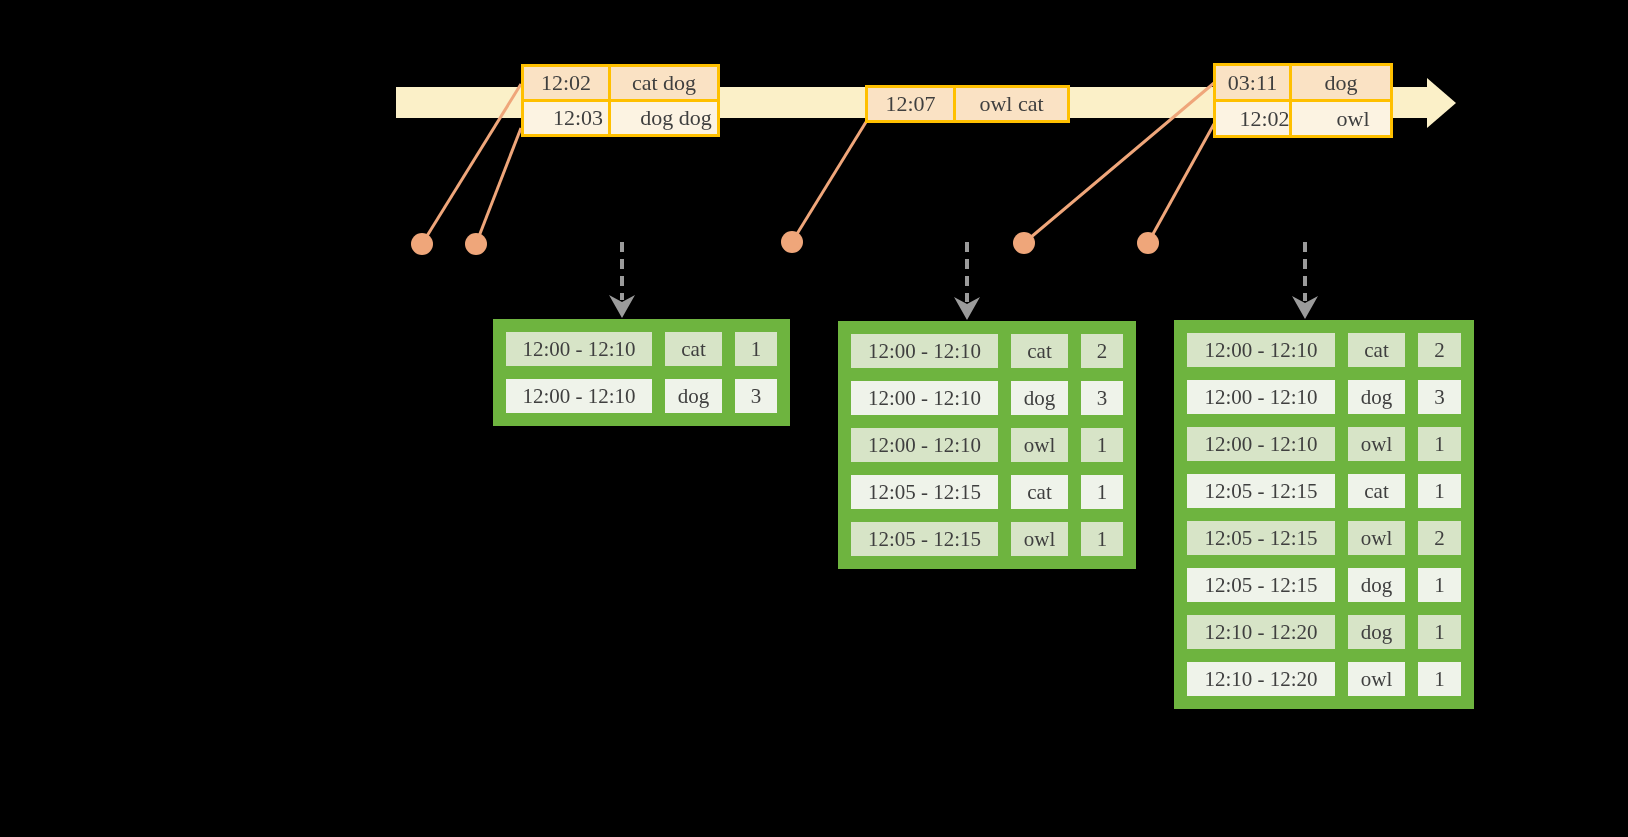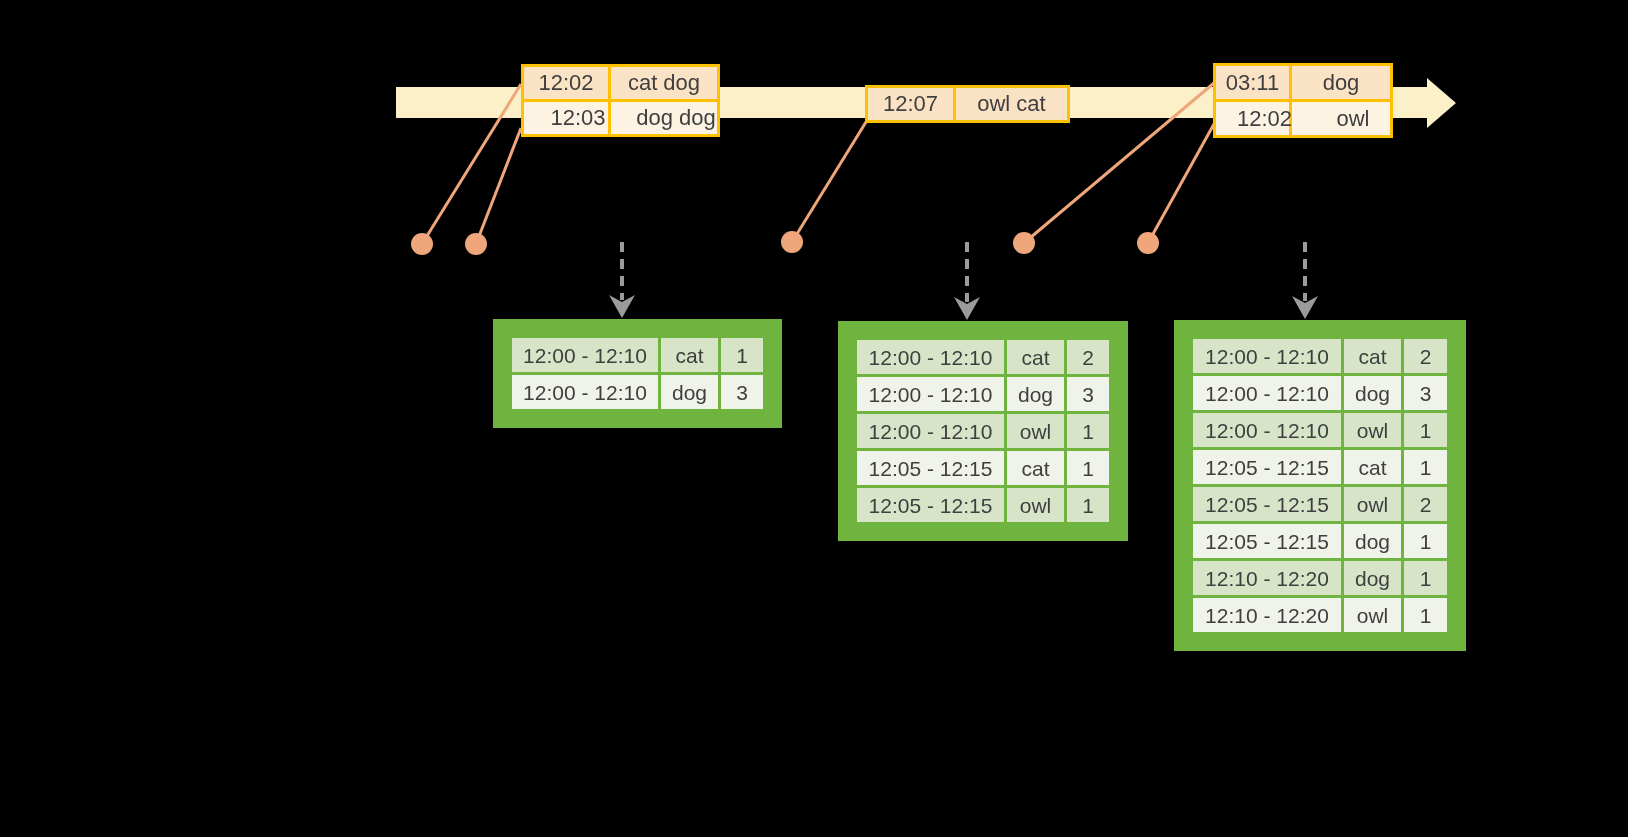--- a/index.html
+++ b/index.html
@@ -6,21 +6,21 @@
     margin: 0;
     padding: 0;
     background: #000;
   }
   .canvas {
     position: relative;
     width: 1628px;
     height: 837px;
     background: var(--background, #000);
     overflow: hidden;
-    font-family: Liberation Sans, sans-serif;
+    font-family: Liberation Serif, serif;
     color: var(--text, #3f3f3f);
   }
   .layer {
     position: absolute;
     left: 0;
     top: 0;
   }
   
   .event-table {
     position: absolute;
@@ -42,22 +42,22 @@
   .ec.light  { background: var(--event-row-light,  #FCF3E2); padding-left: 24px; }
 
   #event-table-1 { left: 521px; top: 64px;  grid-template-columns: 84px 106px; grid-auto-rows: 32px; }
   #event-table-2 { left: 865px; top: 85px;  grid-template-columns: 85px 111px; grid-auto-rows: 32px; }
   #event-table-3 { left: 1213px; top: 63px; grid-template-columns: 73px 98px;  grid-auto-rows: 33px; }
 
   
   .result-table {
     position: absolute;
     display: grid;
-    gap: 3px;
-    padding: 19px;
+    gap: 13px;
+    padding: 13px;
     background: var(--result-border, #6EB43F);
     box-sizing: content-box;
     text-align: center;
   }
   .rc {
     display: flex;
     align-items: center;
     justify-content: center;
     font-size: 21px;
     line-height: 1;

